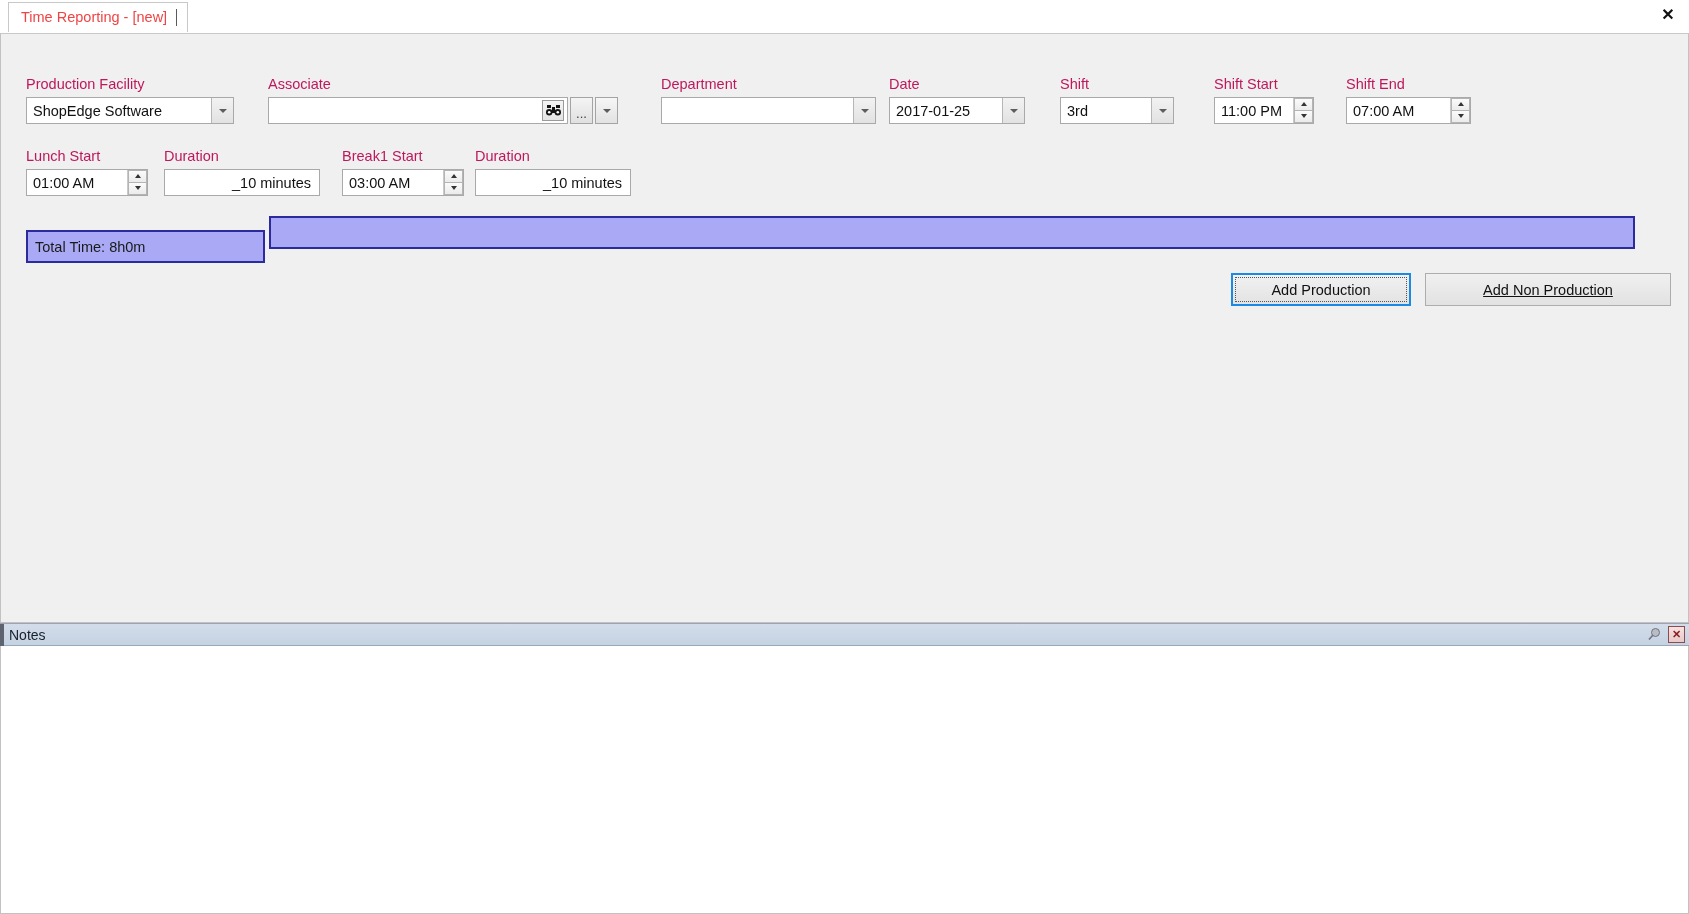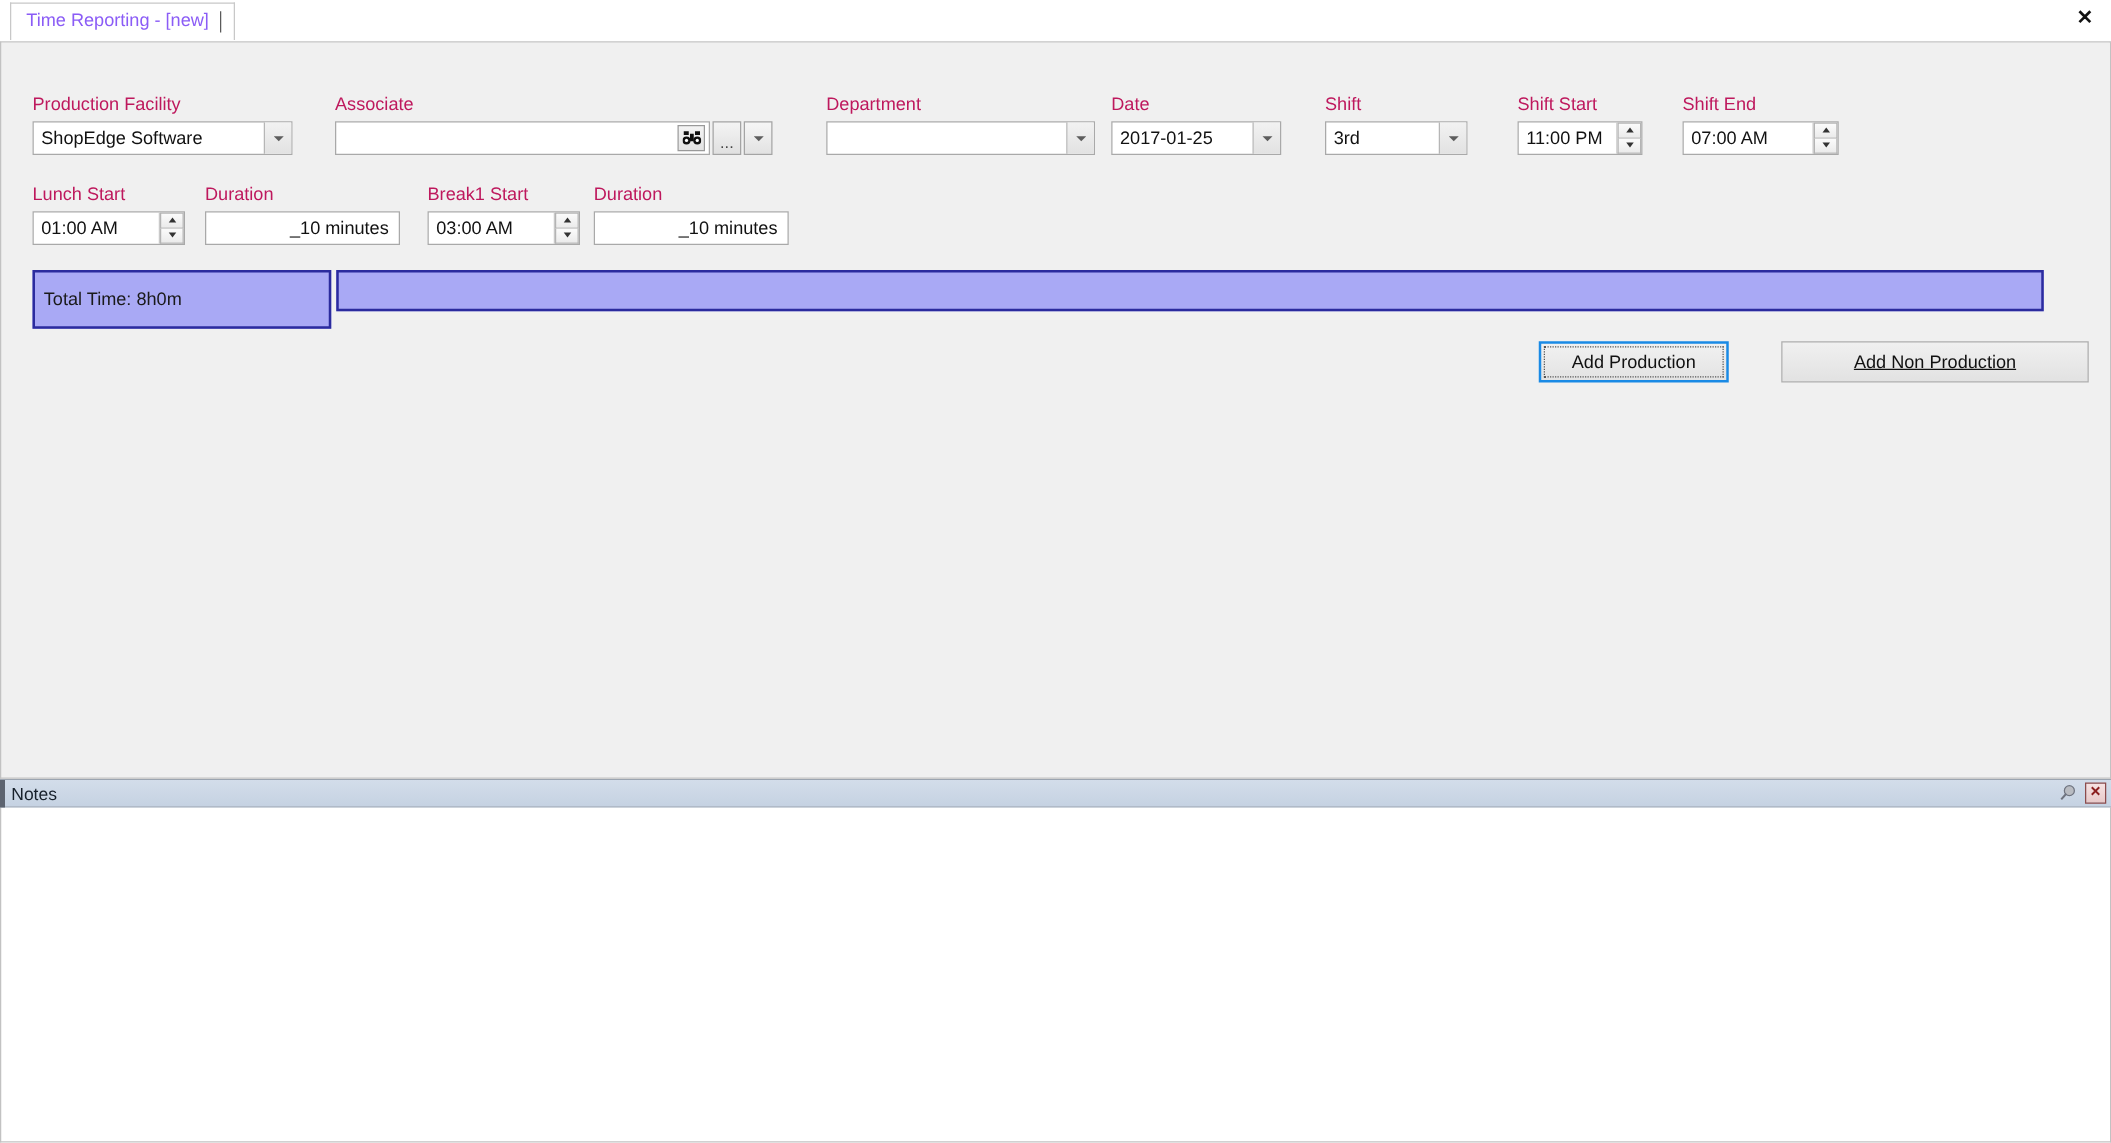--- a/index.html
+++ b/index.html
@@ -40,21 +40,21 @@
     top: 2px;
     height: 30px;
     display: flex;
     align-items: center;
     padding: 0 10px 0 12px;
     background: #ffffff;
     border: 1px solid #c8c8c8;
     border-bottom: none;
     box-sizing: border-box;
     font-size: 14.5px;
-    color: #8b5cf6;
+    color: #ef4444;
     white-space: nowrap;
   }
   .tab-label { line-height: 1; }
   .tab-caret {
     display: inline-block;
     width: 1px;
     height: 17px;
     background: #5a5a5a;
     margin-left: 9px;
   }
@@ -217,23 +217,23 @@
     display: flex;
     align-items: center;
     justify-content: center;
     cursor: pointer;
   }
 
   
   .totaltime-bar {
     position: absolute;
     left: 25px;
-    top: 182px;
+    top: 196px;
     width: 239px;
-    height: 47px;
+    height: 33px;
     box-sizing: border-box;
     background: #a9a9f5;
     border: 2px solid #2b2b9e;
     display: flex;
     align-items: center;
     padding-left: 7px;
     font-size: 14.5px;
     color: #1a1a1a;
   }
   .timeline-bar {
@@ -491,21 +491,21 @@
       <div class="ctl" style="width:156px;">
         <span class="ctl-text right">_10 minutes</span>
       </div>
     </div>
 
     <div class="totaltime-bar">
       <span>Total Time: 8h0m</span>
     </div>
     <div class="timeline-bar"></div>
 
-    <div class="btn focused" style="left:1230px; top:239px; width:152px;">
+    <div class="btn focused" style="left:1230px; top:239px; width:180px;">
       <span class="focus-ring"></span>
       <span>Add Production</span>
     </div>
     <div class="btn" style="left:1424px; top:239px; width:246px;text-decoration:underline;">
       <span>Add Non Production</span>
     </div>
 
   </div>
 
   <div class="notes-dock">

